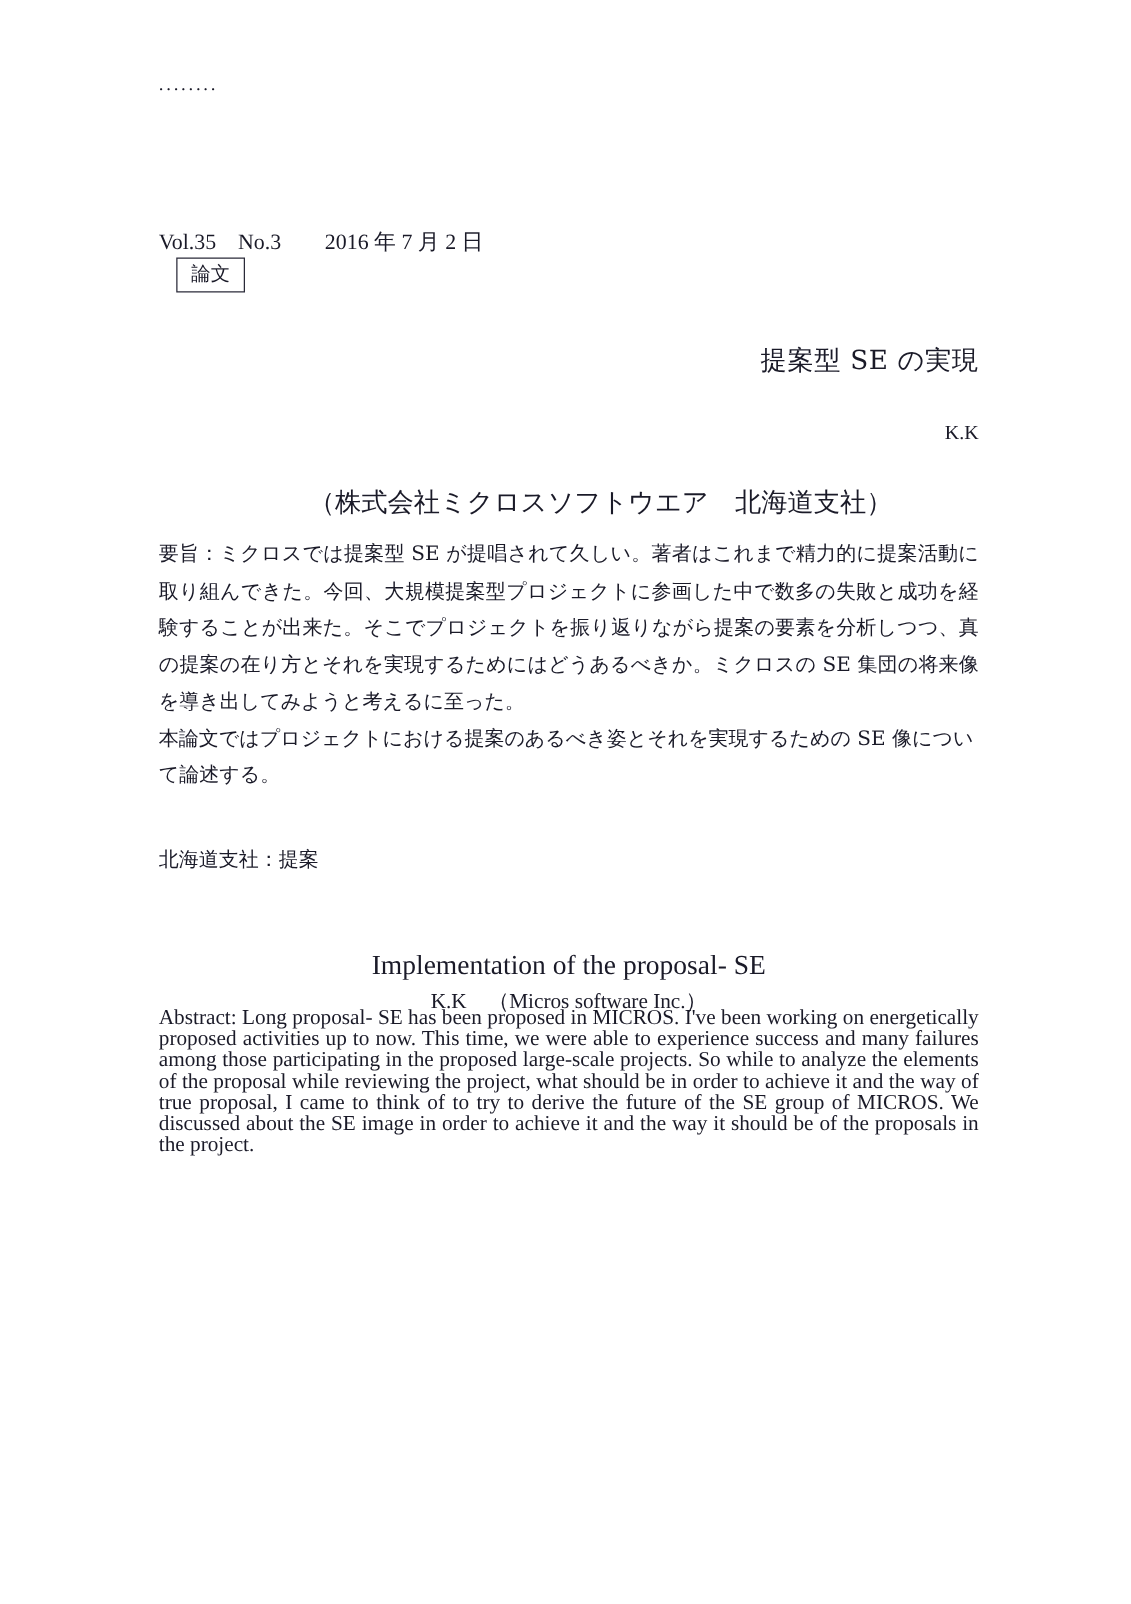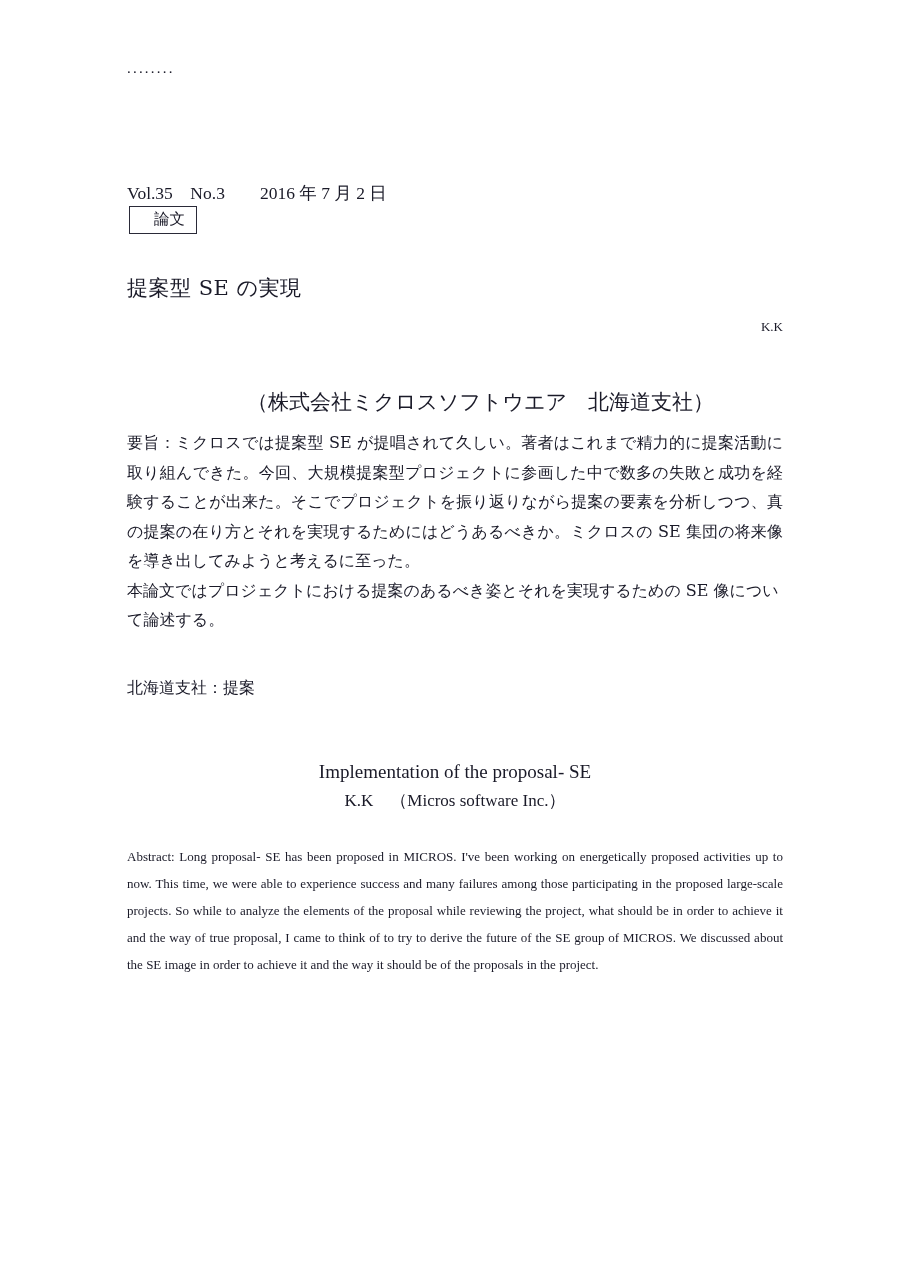--- a/index.html
+++ b/index.html
@@ -41,42 +41,42 @@
 
   .issue-line {
     top: 182px;
     font-size: 17.5px;
     line-height: 22px;
     white-space: pre;
   }
 
   .type-box {
     position: absolute;
-    left: 129px;
+    left: 141px;
     top: 206px;
     border: 1.3px solid #2a2a38;
-    padding: 3px 11px 4px 24px;
+    padding: 3px 11px 4px 11px;
     font-size: 15.5px;
     line-height: 19px;
     font-family: "DejaVu Serif", "Liberation Serif", serif;
   }
 
   .jp-title {
     top: 274px;
-    text-align: left;
+    text-align: right;
     font-size: 21px;
     line-height: 28px;
     letter-spacing: 0.5px;
     font-family: "DejaVu Serif", "Liberation Serif", serif;
   }
 
   .jp-author {
-    top: 316px;
+    top: 336px;
     text-align: right;
-    font-size: 13px;
+    font-size: 16px;
     line-height: 22px;
     padding-right: 0px;
   }
 
   .jp-affil {
     top: 347px;
     text-align: left;
     font-size: 21px;
     line-height: 24px;
     font-family: "DejaVu Serif", "Liberation Serif", serif;
@@ -103,36 +103,36 @@
   .jp-keywords {
     top: 676px;
     font-size: 16px;
     line-height: 24px;
     font-family: "DejaVu Serif", "Liberation Serif", serif;
   }
 
   .en-title {
     top: 757px;
     text-align: center;
-    font-size: 19px;
+    font-size: 22px;
     line-height: 30px;
   }
 
   .en-author {
     top: 789px;
     text-align: center;
     font-size: 17px;
     line-height: 24px;
     white-space: pre;
   }
 
   .en-abstract {
-    top: 843px;
-    font-size: 13px;
-    line-height: 27px;
+    top: 805px;
+    font-size: 17px;
+    line-height: 17px;
     text-align: justify;
   }
   .en-abstract p { margin: 0; }
 
   .en-keywords {
     top: 1062px;
     font-size: 16.5px;
     line-height: 24px;
   }
   .en-keywords .kw-label {

